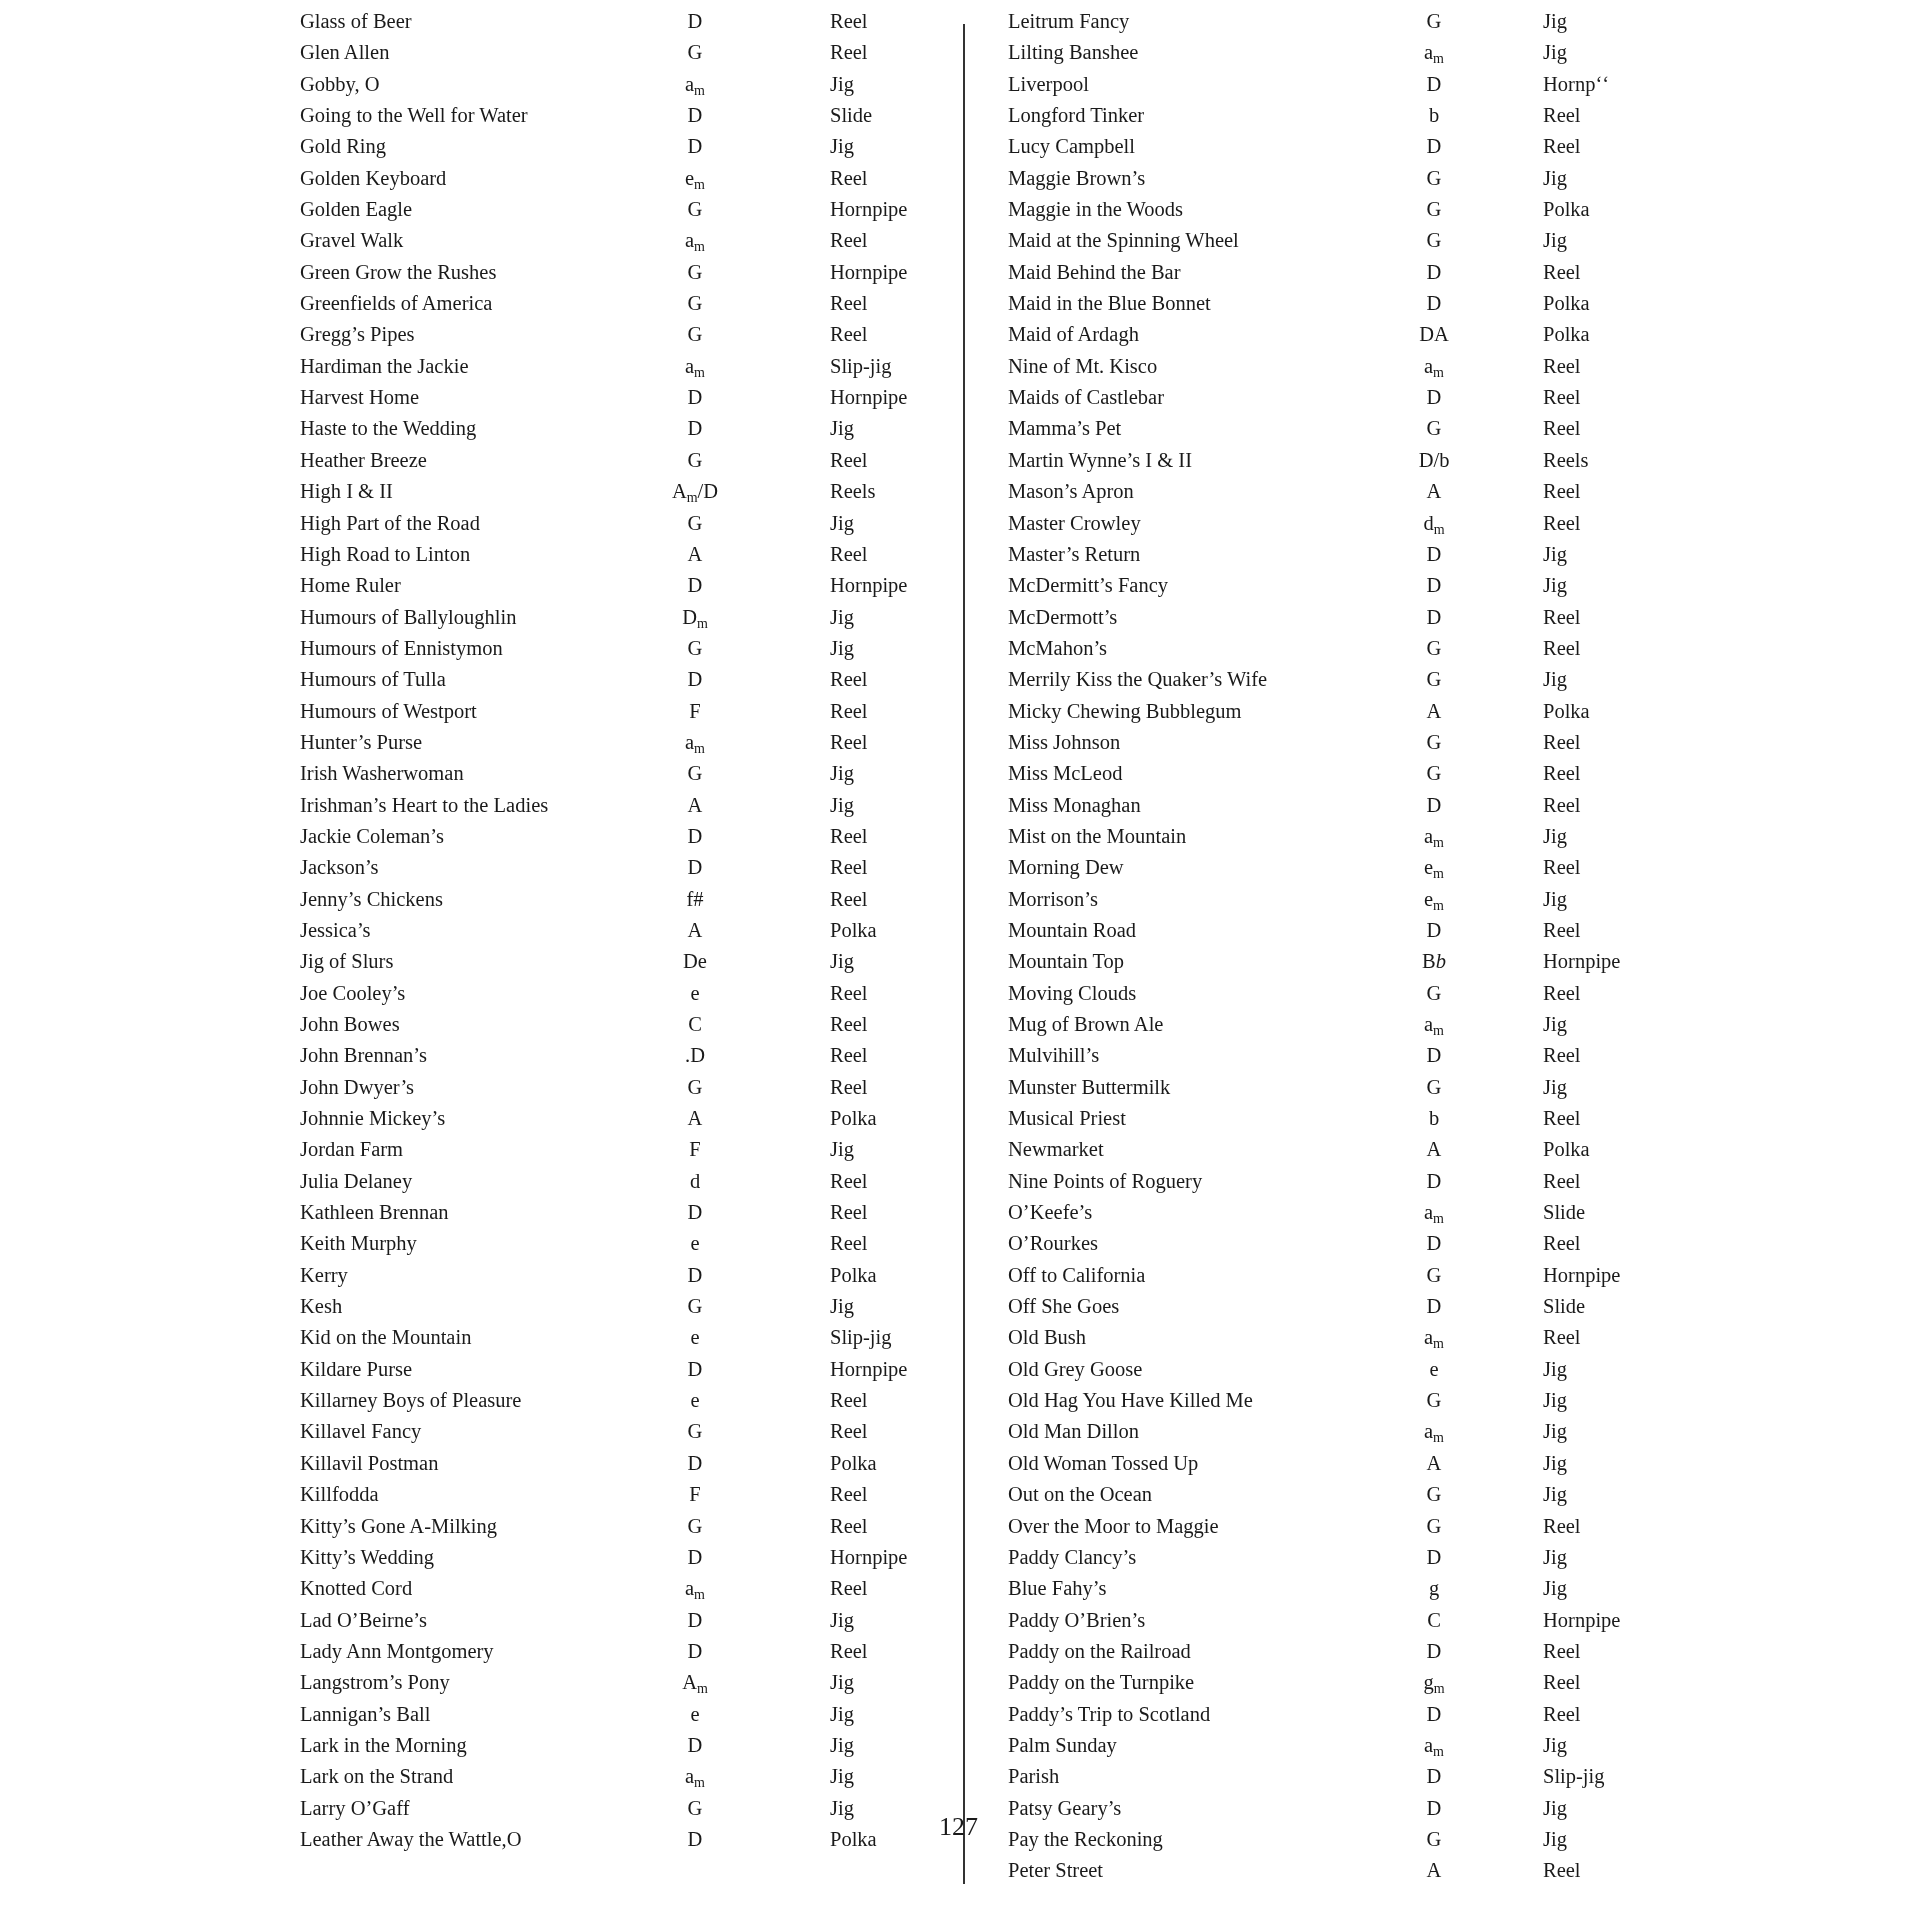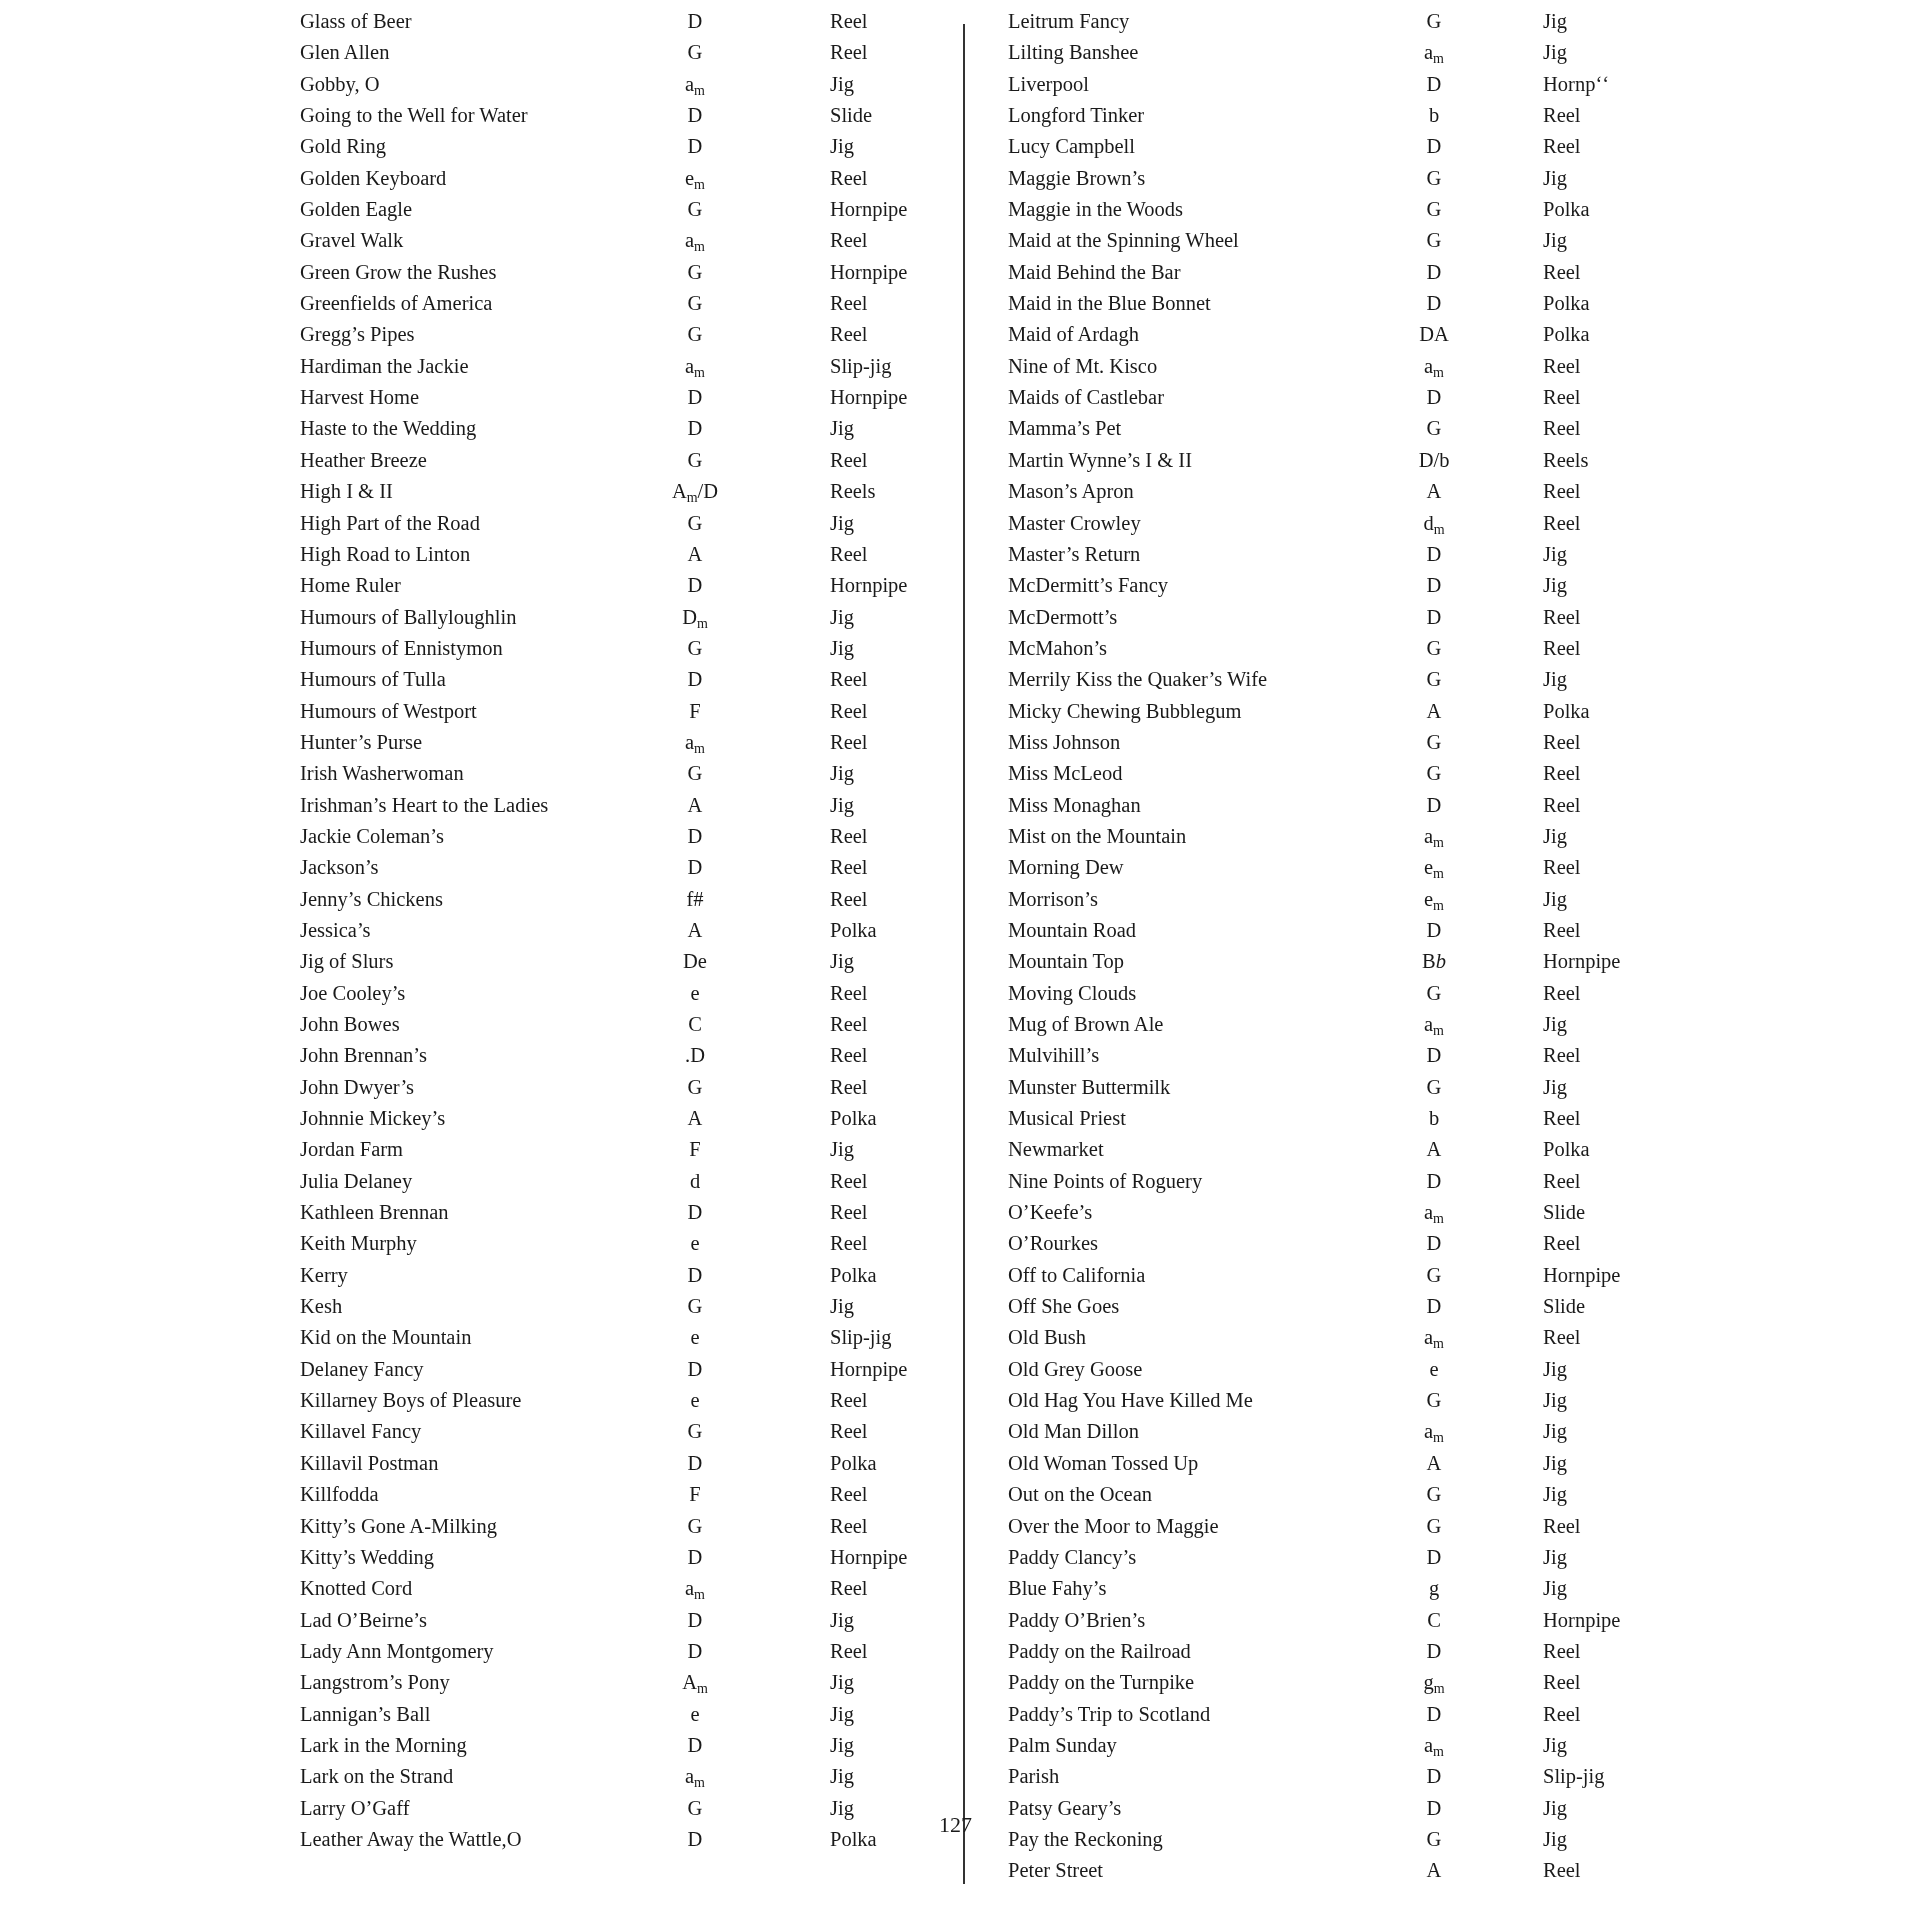--- a/index.html
+++ b/index.html
@@ -22,21 +22,21 @@
   .type { position: absolute; left: 530px; }
   .col-right .key { left: 426px; }
   .col-right .type { left: 535px; }
   .key sub { font-size: 14px; vertical-align: -4px; line-height: 0; }
   .key i { font-style: italic; }
   .divider {
     position: absolute; left: 963px; top: 24px; width: 1.5px; height: 1860px;
     background: #333333;
   }
   .page-number {
-    position: absolute; left: 939px; top: 1812px; font-size: 22px; color: #1a1a1a;
+    position: absolute; left: 939px; top: 1812px; font-size: 26px; color: #1a1a1a;
   }
 </style>
 </head>
 <body>
 
 <div class="column col-left" id="col-left">
     <div class="row">
       <span class="title">Glass of Beer</span>
       <span class="key">D</span>
       <span class="type">Reel</span>
@@ -245,21 +245,21 @@
       <span class="title">Kesh</span>
       <span class="key">G</span>
       <span class="type">Jig</span>
     </div>
     <div class="row">
       <span class="title">Kid on the Mountain</span>
       <span class="key">e</span>
       <span class="type">Slip-jig</span>
     </div>
     <div class="row">
-      <span class="title">Delaney Fancy</span>
+      <span class="title">Kildare Purse</span>
       <span class="key">D</span>
       <span class="type">Hornpipe</span>
     </div>
     <div class="row">
       <span class="title">Killarney Boys of Pleasure</span>
       <span class="key">e</span>
       <span class="type">Reel</span>
     </div>
     <div class="row">
       <span class="title">Killavel Fancy</span>

